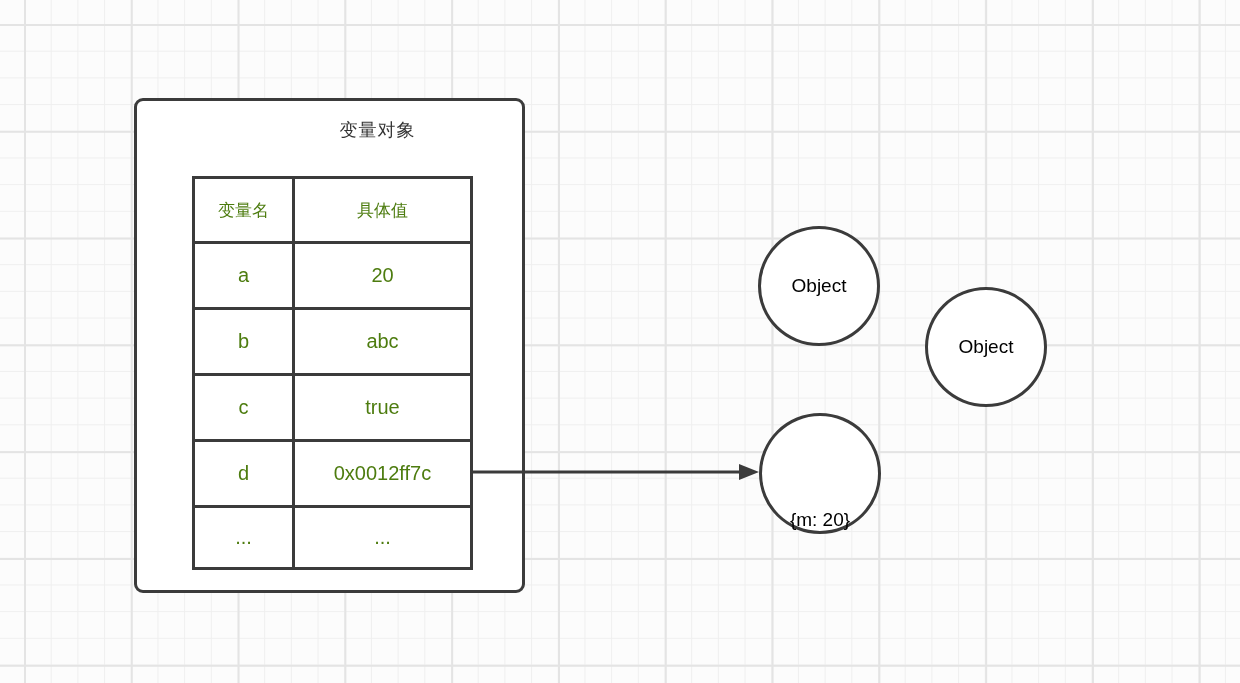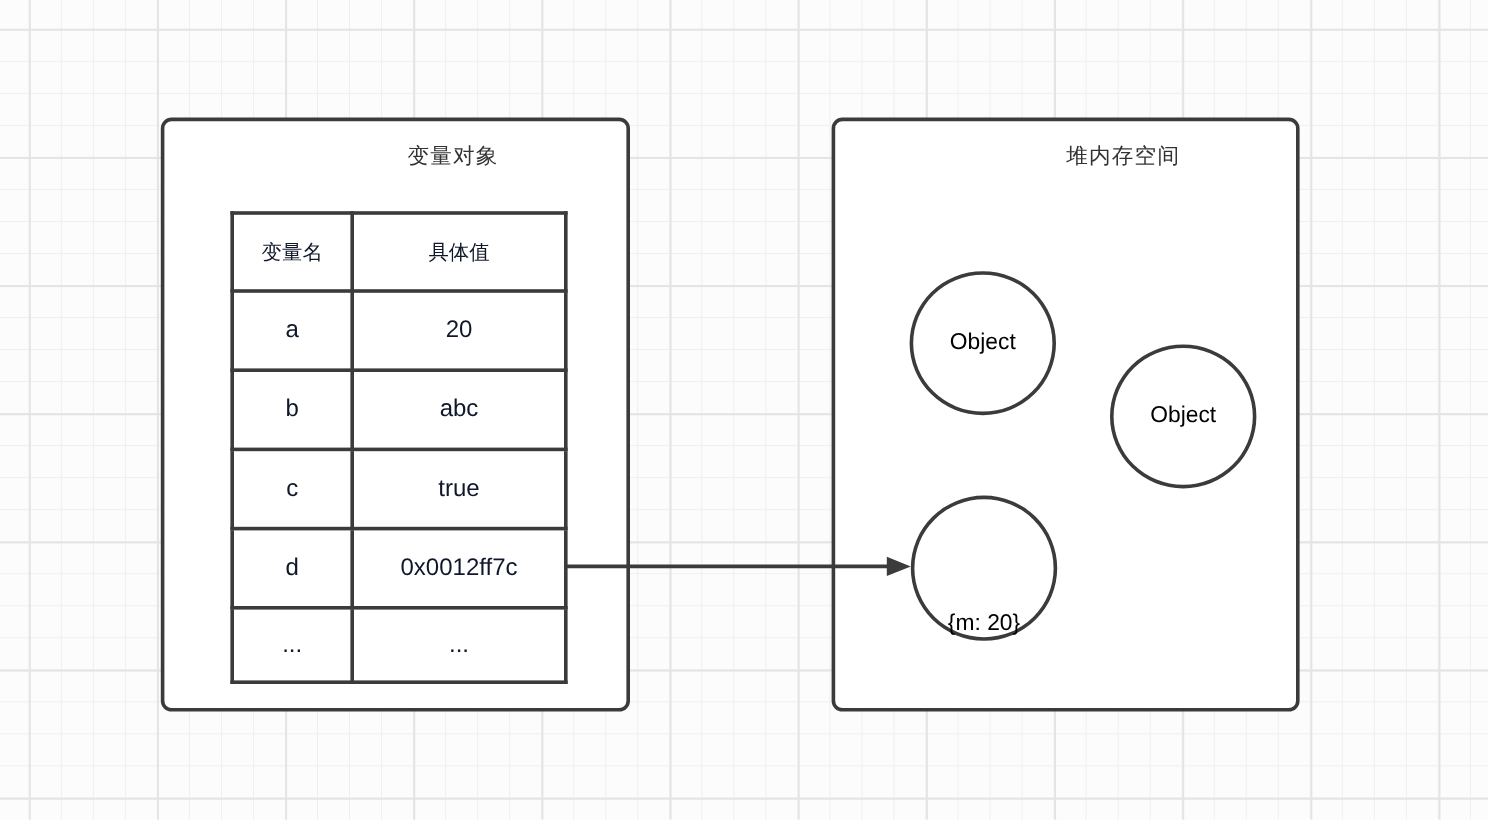--- a/index.html
+++ b/index.html
@@ -51,21 +51,21 @@
     border-collapse: collapse;
     table-layout: fixed;
   }
   .var-table td, .var-table th {
     border: 3px solid #3b3b3b;
     background: #ffffff;
     text-align: center;
     vertical-align: middle;
     font-weight: normal;
     padding: 0;
-    color: #0f172a;
+    color: #4d7c0f;
   }
   .var-table col.c-name { width: 100px; }
   .var-table col.c-val  { width: 178px; }
   .var-table tr { height: 66px; }
   .var-table tr.hdr { height: 65px; }
   .var-table tr.dots { height: 62px; }
   .var-table th { font-size: 17px; }
   .var-table td { font-size: 20px; }
   .circle-node {
     position: absolute;
@@ -124,23 +124,20 @@
       <td>d</td>
       <td>0x0012ff7c</td>
     </tr>
     <tr class="dots">
       <td>...</td>
       <td>...</td>
     </tr>
   </tbody>
     </table>
 
-  <div class="outer-box box-right">
-    <div class="box-title">堆内存空间</div>
-  </div>
 
   <svg class="arrow-layer" width="1240" height="683" viewBox="0 0 1240 683" xmlns="http://www.w3.org/2000/svg">
     <line x1="470" y1="472" x2="741" y2="472" stroke="#3b3b3b" stroke-width="3"></line>
     <polygon points="759,472 739,464 739,480" fill="#3b3b3b"></polygon>
   </svg>
 
   <div class="circle-node node-object1">
     <span>Object</span>
   </div>
   <div class="circle-node node-object2">

